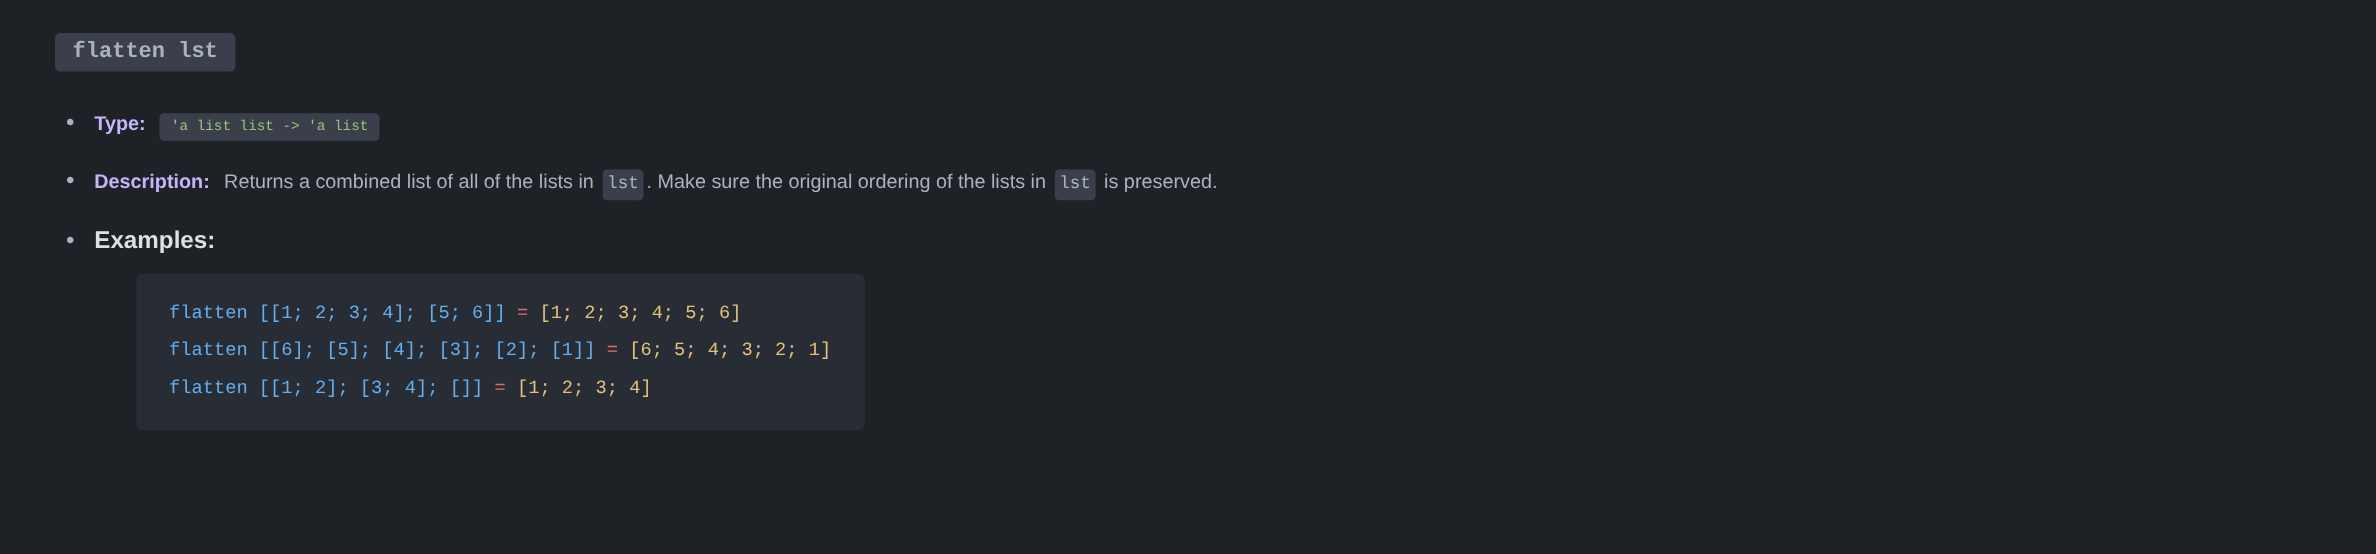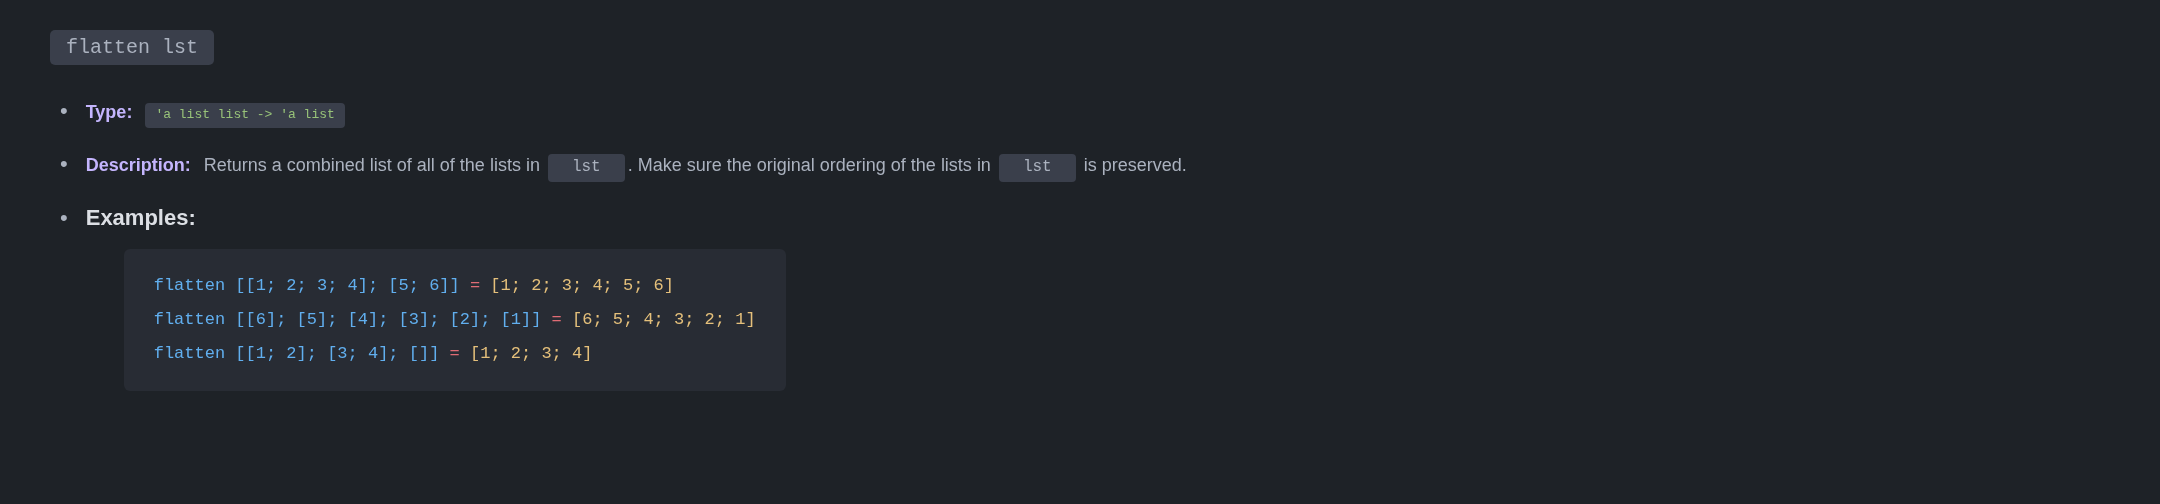--- a/index.html
+++ b/index.html
@@ -17,21 +17,21 @@
       min-height: 504px;
       padding: 30px 50px;
     }
 
     .title-bar {
       display: inline-block;
       background-color: #3a3f4b;
       color: #abb2bf;
       font-family: 'Courier New', Courier, monospace;
       font-size: 20px;
-      font-weight: normal;
+      font-weight: bold;
       padding: 6px 16px;
       border-radius: 5px;
       margin-bottom: 28px;
     }
 
     .info-list {
       list-style: none;
       padding-left: 10px;
     }
 
@@ -64,21 +64,21 @@
       padding: 2px 10px;
       border-radius: 4px;
     }
 
     .inline-code {
       display: inline-block;
       background-color: #3a3f4b;
       color: #abb2bf;
       font-family: 'Courier New', Courier, monospace;
       font-size: 16px;
-      padding: 1px 24px;
+      padding: 1px 4px;
       border-radius: 4px;
       margin: 0 3px;
     }
 
     .desc-text {
       color: #abb2bf;
       font-size: 18px;
     }
 
     .examples-label {

